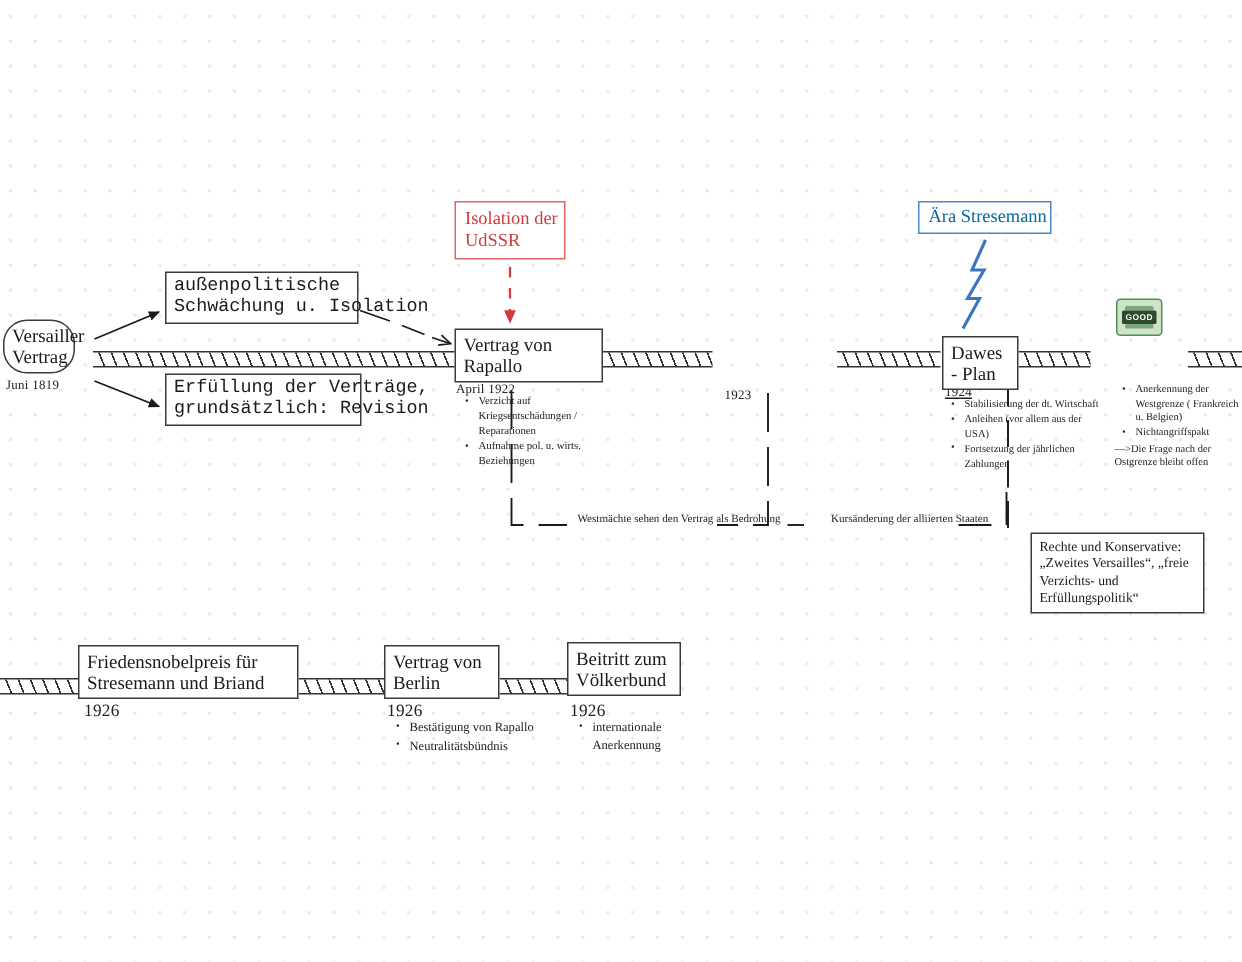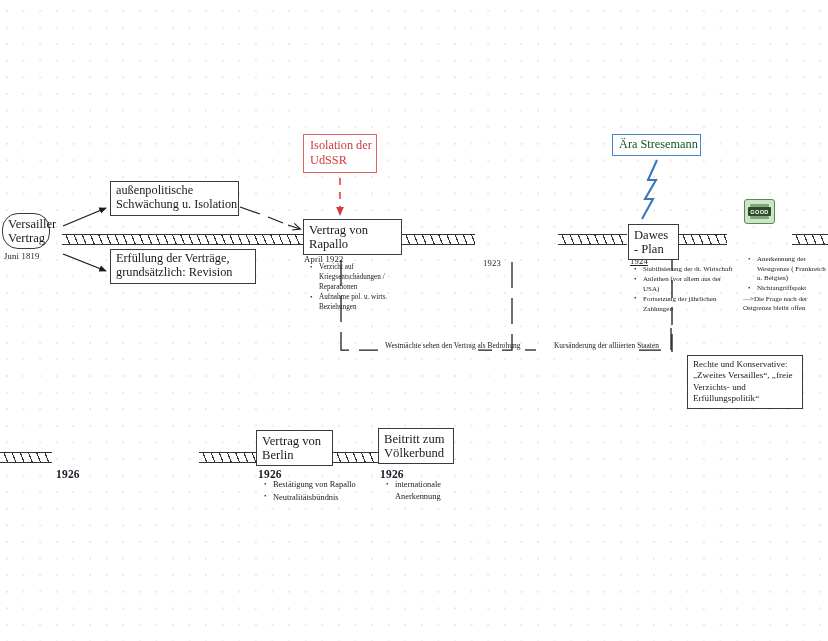--- a/index.html
+++ b/index.html
@@ -34,47 +34,48 @@
 
   
   .tl-node{
     font-size:12.6px;
     padding:3px 4px 3px 5px;
   }
   
   .ann-node{
     font-size:12.3px;
     padding:2px 4px 3px 5px;
+    font-family:Liberation Mono, monospace;
   }
 
   .red-box{
     border:1.2px solid #e06666;
     color:#d13b3b;
     font-size:12.3px;
     padding:3px 5px 4px 6px;
     line-height:1.2;
   }
   .blue-box{
     border:1.2px solid #4a86c8;
-    color:#14532d;
+    color:#0369a1;
     font-size:12.3px;
     padding:2px 5px 3px 6px;
     line-height:1.2;
   }
 
   .year{
     position:absolute;
     font-family:"Liberation Serif", serif;
     font-size:8.6px;
     color:#20202a;
     letter-spacing:0.2px;
     z-index:5;
     white-space:nowrap;
   }
-  .year.big{font-size:11.5px;font-weight:bold;}
+  .year.big{font-size:11.5px;}
 
   .bullets{
     position:absolute;
     font-family:"Liberation Serif", serif;
     font-size:7.2px;
     color:#20202a;
     line-height:1.38;
     z-index:5;
   }
   .bullets.sm{font-size:7.0px;}
@@ -236,20 +237,24 @@
   </div>
 
   <div class="bullets sm" style="left:748px;top:255px;width:80px;">
     <ul>
       <li>Anerkennung der Westgrenze ( Frankreich u. Belgien)</li>
       <li>Nichtangriffspakt</li>
     </ul>
     <p style="margin-top:0.5px;margin-left:-5px;">—&gt;Die Frage nach der Ostgrenze bleibt offen</p>
   </div>
 
+  <div class="node tl-node" style="left:52px;top:430px;width:147px;">
+    <span class="ln">Friedensnobelpreis für</span>
+    <span class="ln">Stresemann und Briand</span>
+  </div>
   <div class="year big" style="left:56px;top:468px;">1926</div>
 
   <div class="node tl-node" style="left:256px;top:430px;width:77px;">
     <span class="ln">Vertrag von</span>
     <span class="ln">Berlin</span>
   </div>
   <div class="year big" style="left:258px;top:468px;">1926</div>
   <div class="bullets md" style="left:264px;top:479px;width:115px;">
     <ul>
       <li>Bestätigung von Rapallo</li>
@@ -266,21 +271,21 @@
     <ul>
       <li>internationale Anerkennung</li>
     </ul>
   </div>
 
   <div class="node ann-node" style="left:110px;top:181px;width:129px;">
     <span class="ln">außenpolitische</span>
     <span class="ln">Schwächung u. Isolation</span>
   </div>
 
-  <div class="node ann-node" style="left:110px;top:249px;width:146px;">
+  <div class="node ann-node" style="left:110px;top:249px;width:131px;">
     <span class="ln">Erfüllung der Verträge,</span>
     <span class="ln">grundsätzlich: Revision</span>
   </div>
 
   <div class="node red-box" style="left:303px;top:134px;width:74px;">
     <span class="ln">Isolation der</span>
     <span class="ln">UdSSR</span>
   </div>
 
   <div class="node blue-box" style="left:612px;top:134px;width:89px;">

